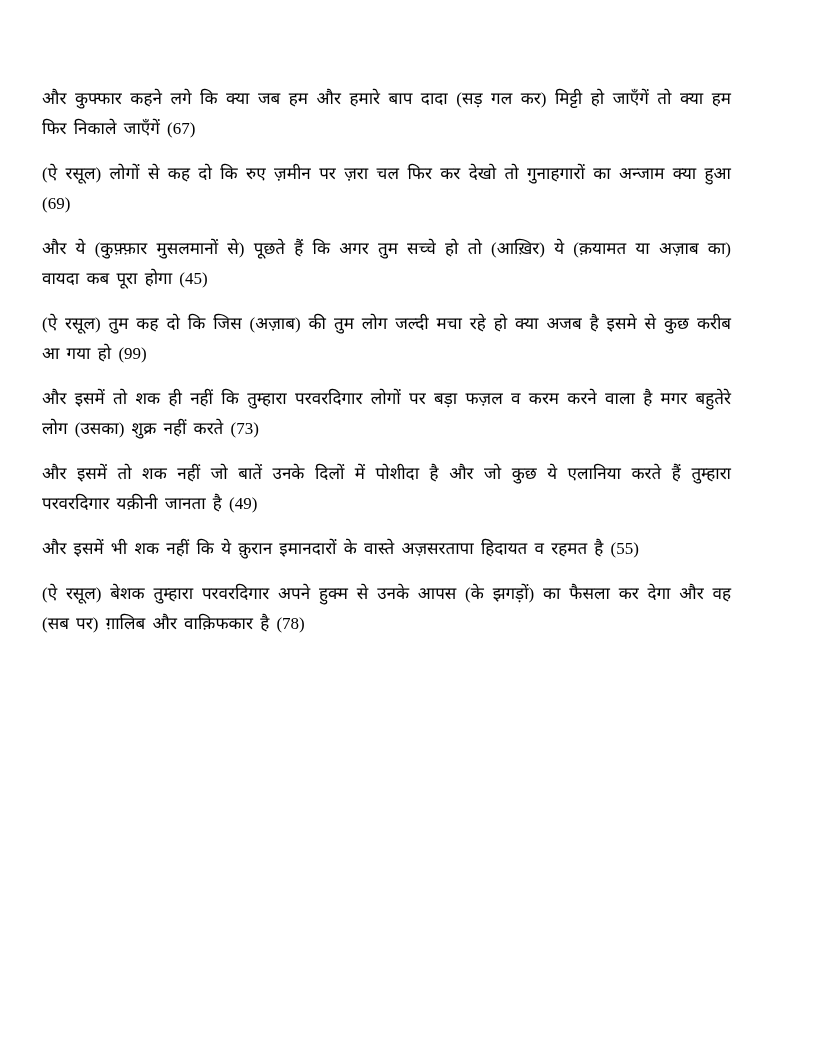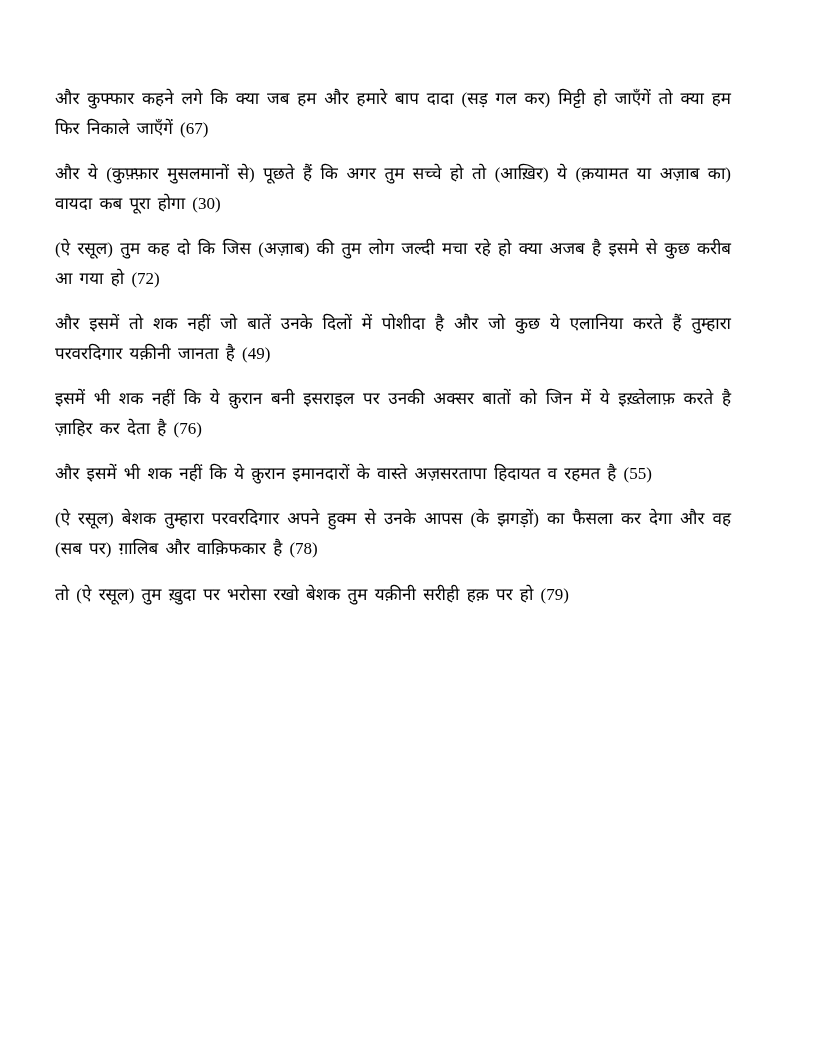--- a/index.html
+++ b/index.html
@@ -11,40 +11,40 @@
     width: 816px;
     height: 1056px;
     overflow: hidden;
     font-family: "Liberation Serif", "DejaVu Serif", serif;
     color: #000000;
   }
   .page {
     box-sizing: border-box;
     width: 816px;
     height: 1056px;
-    padding: 84px 85px 0 55px;
+    padding: 84px 85px 0 42px;
     background: #ffffff;
   }
   p.verse {
     font-size: 17px;
     line-height: 30px;
     margin: 0 0 15px 0;
     text-align: justify;
     word-spacing: 3px;
     color: #000000;
   }
   p.verse.tight {
-    margin-bottom: 16px;
+    margin-bottom: 8px;
   }
 </style>
 </head>
 <body>
 
 <div class="page">
   <p class="verse">और कुफ्फार कहने लगे कि क्या जब हम और हमारे बाप दादा (सड़ गल कर) मिट्टी हो जाएँगें तो क्या हम फिर निकाले जाएँगें (67)</p>
-  <p class="verse">और ये (कुफ़्फ़ार मुसलमानों से) पूछते हैं कि अगर तुम सच्चे हो तो (आख़िर) ये (क़यामत या अज़ाब का) वायदा कब पूरा होगा (30)</p>
-  <p class="verse">(ऐ रसूल) तुम कह दो कि जिस (अज़ाब) की तुम लोग जल्दी मचा रहे हो क्या अजब है इसमे से कुछ करीब आ गया हो (72)</p>
+  <p class="verse">(ऐ रसूल) लोगों से कह दो कि रुए ज़मीन पर ज़रा चल फिर कर देखो तो गुनाहगारों का अन्जाम क्या हुआ (69)</p>
+  <p class="verse">और ये (कुफ़्फ़ार मुसलमानों से) पूछते हैं कि अगर तुम सच्चे हो तो (आख़िर) ये (क़यामत या अज़ाब का) वायदा कब पूरा होगा (45)</p>
+  <p class="verse">(ऐ रसूल) तुम कह दो कि जिस (अज़ाब) की तुम लोग जल्दी मचा रहे हो क्या अजब है इसमे से कुछ करीब आ गया हो (99)</p>
+  <p class="verse">और इसमें तो शक ही नहीं कि तुम्हारा परवरदिगार लोगों पर बड़ा फज़ल व करम करने वाला है मगर बहुतेरे लोग (उसका) शुक्र नहीं करते (73)</p>
   <p class="verse">और इसमें तो शक नहीं जो बातें उनके दिलों में पोशीदा है और जो कुछ ये एलानिया करते हैं तुम्हारा परवरदिगार यक़ीनी जानता है (49)</p>
-  <p class="verse">इसमें भी शक नहीं कि ये क़ुरान बनी इसराइल पर उनकी अक्सर बातों को जिन में ये इख़्तेलाफ़ करते है ज़ाहिर कर देता है (76)</p>
   <p class="verse">और इसमें भी शक नहीं कि ये क़ुरान इमानदारों के वास्ते अज़सरतापा हिदायत व रहमत है (55)</p>
   <p class="verse tight">(ऐ रसूल) बेशक तुम्हारा परवरदिगार अपने हुक्म से उनके आपस (के झगड़ों) का फैसला कर देगा और वह (सब पर) ग़ालिब और वाक़िफकार है (78)</p>
-  <p class="verse">तो (ऐ रसूल) तुम ख़ुदा पर भरोसा रखो बेशक तुम यक़ीनी सरीही हक़ पर हो (79)</p>
 </div>
 
 </body></html>

